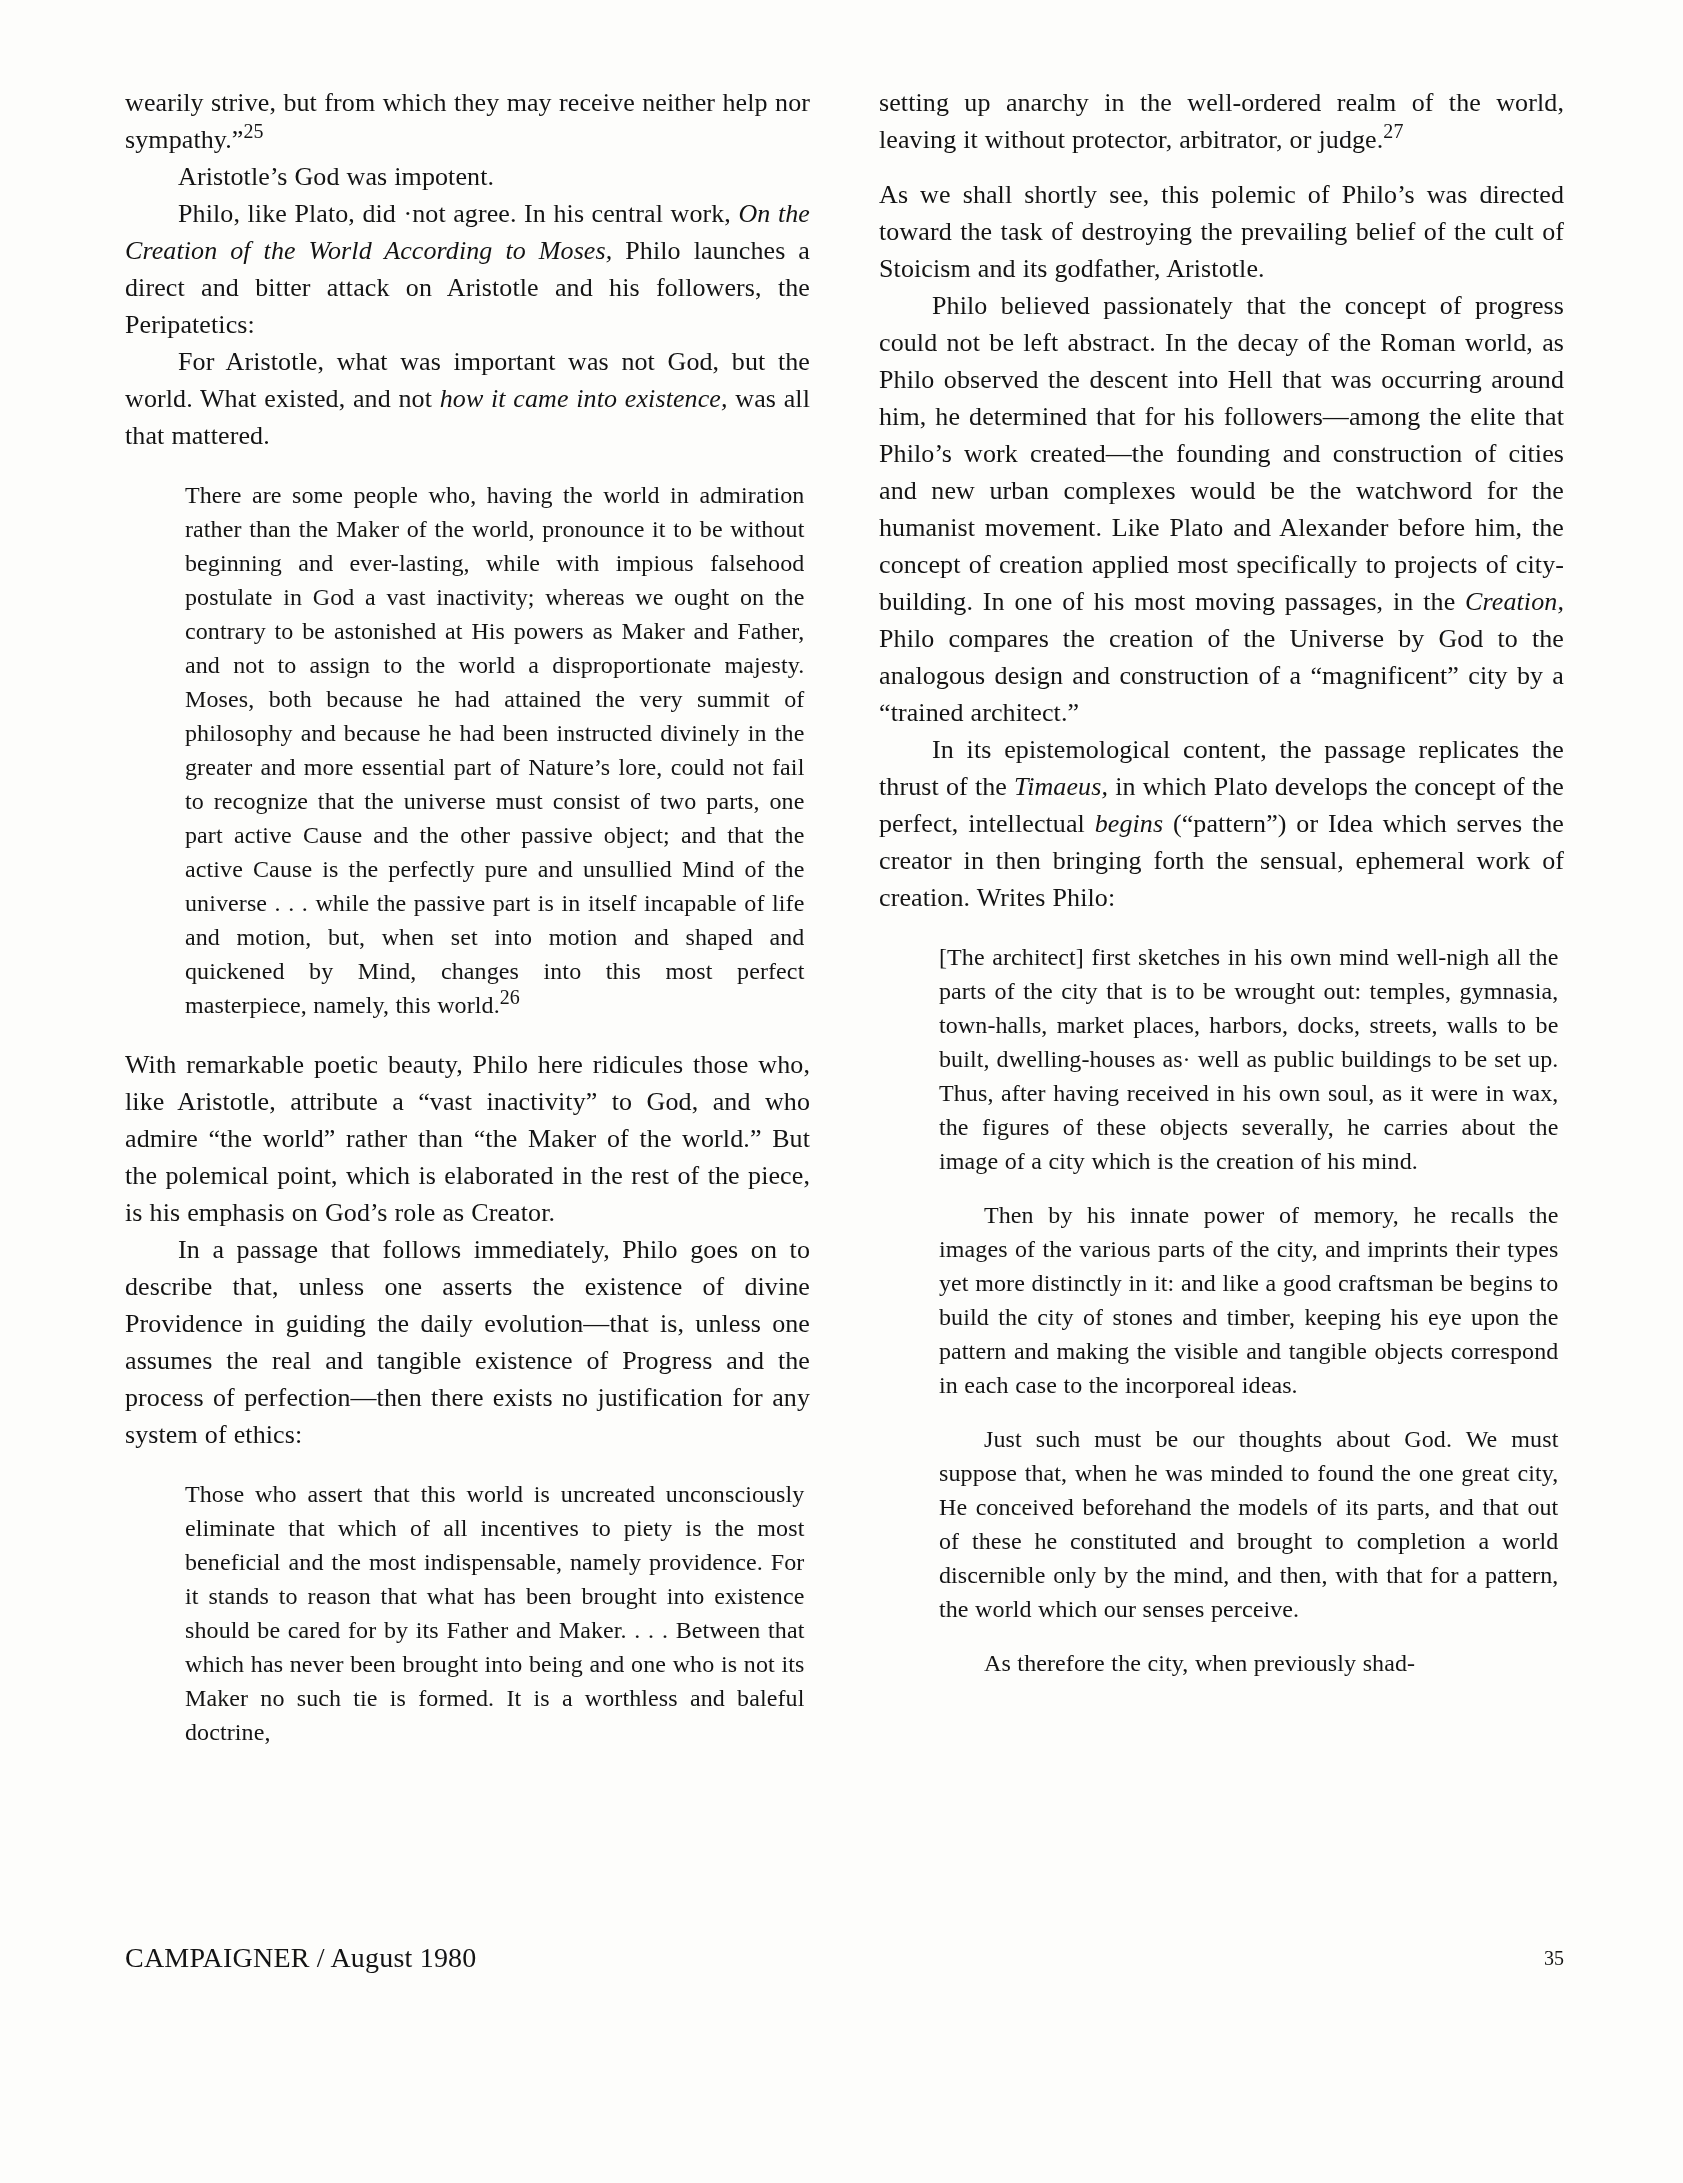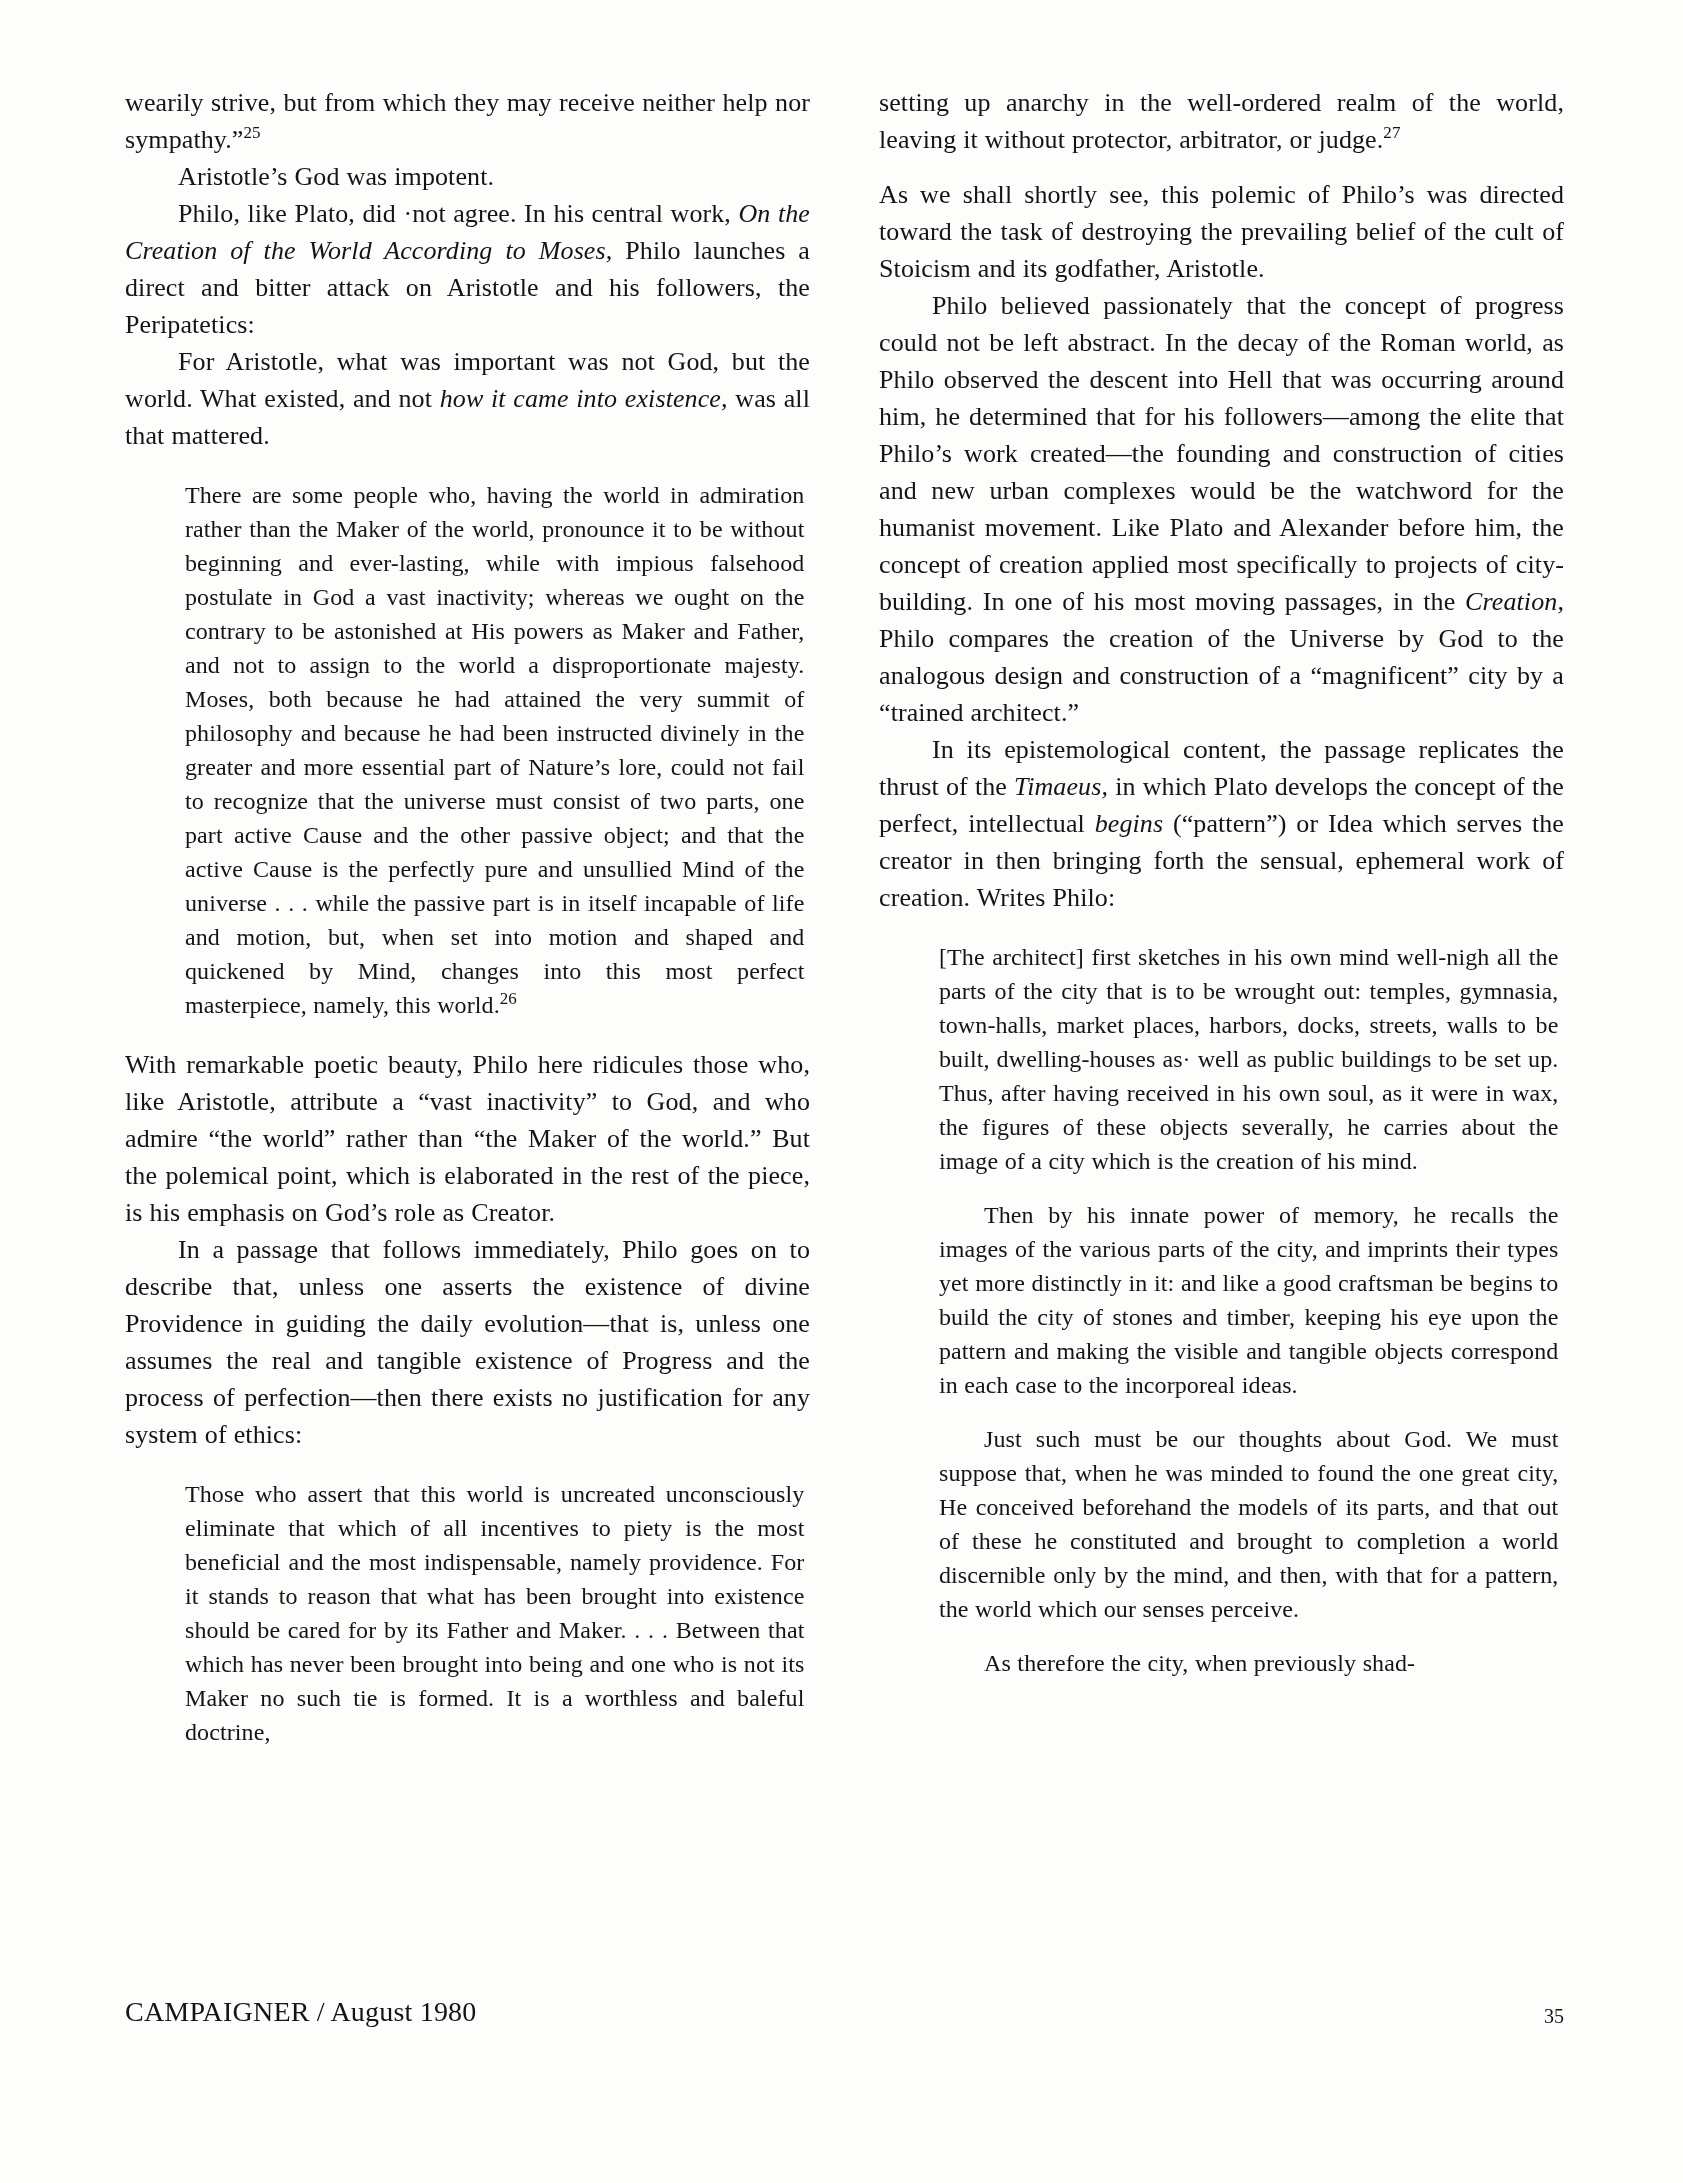--- a/index.html
+++ b/index.html
@@ -51,32 +51,32 @@
   .quote p {
     font-size: 24px;
     line-height: 34px;
     text-indent: 0;
     text-align: justify;
   }
   .quote p.ind { text-indent: 45px; margin-top: 20px; }
   .gap-md { height: 18.3px; }
   i, .ital { font-style: italic; }
   sup {
-    font-size: 17px;
+    font-size: 20px;
     vertical-align: super;
     line-height: 0;
   }
   .footer {
     position: absolute;
     left: 125px;
-    top: 1996px;
+    top: 1942px;
     width: 1439px;
     display: flex;
     justify-content: space-between;
-    align-items: flex-end;
+    align-items: center;
   }
   .footer-left {
     font-size: 28px;
     letter-spacing: 0.2px;
   }
   .footer-right {
     font-size: 20px;
   }
 </style>
 </head>

